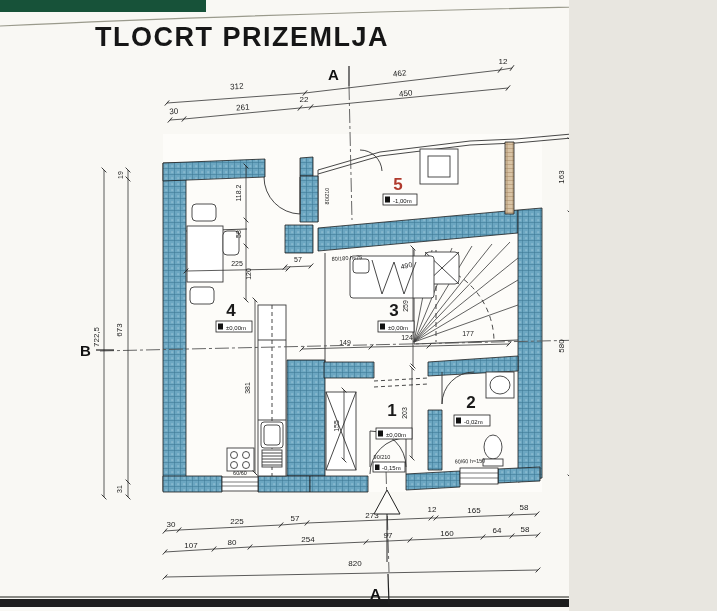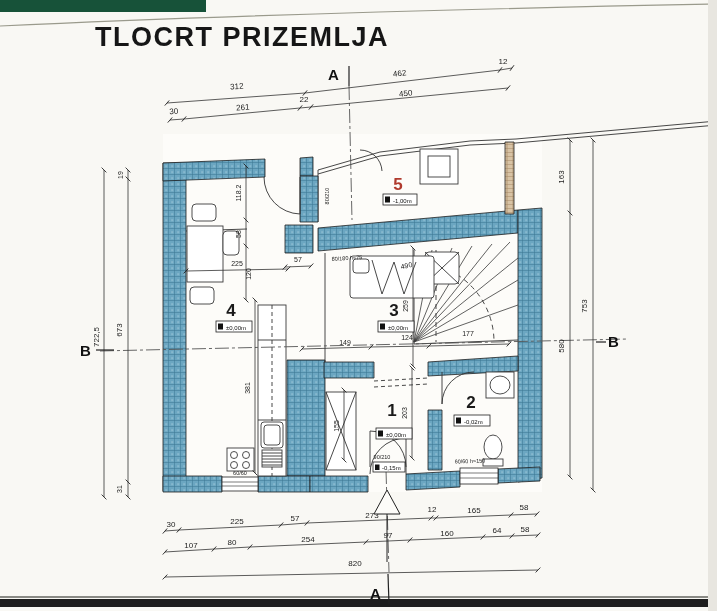--- a/index.html
+++ b/index.html
@@ -1,16 +1,16 @@
 <!DOCTYPE html>
 <html><head>
 <meta charset="utf-8">
 <style>
   html,body{margin:0;padding:0;background:#e8e6e0;}
-  .page{position:relative;width:708px;height:611px;background:#f9f8f4;overflow:hidden;
+  .page{position:relative;width:569px;height:611px;background:#f9f8f4;overflow:hidden;
         font-family:"Liberation Sans",sans-serif;}
   svg{position:absolute;left:0;top:0;}
   text{font-family:"Liberation Sans",sans-serif;}
   .ttl{font-size:27px;font-weight:bold;fill:#161616;letter-spacing:1.5px;}
   .dt{font-size:8px;fill:#1c1c1c;}
   .di{font-size:7px;fill:#1c1c1c;}
   .tiny{font-size:5.5px;fill:#1c1c1c;}
   .roomnum{font-size:17px;font-weight:bold;fill:#1a1a1a;}
   .roomnum.red{fill:#b03a2e;}
   .lvl{font-size:6px;fill:#111;}

